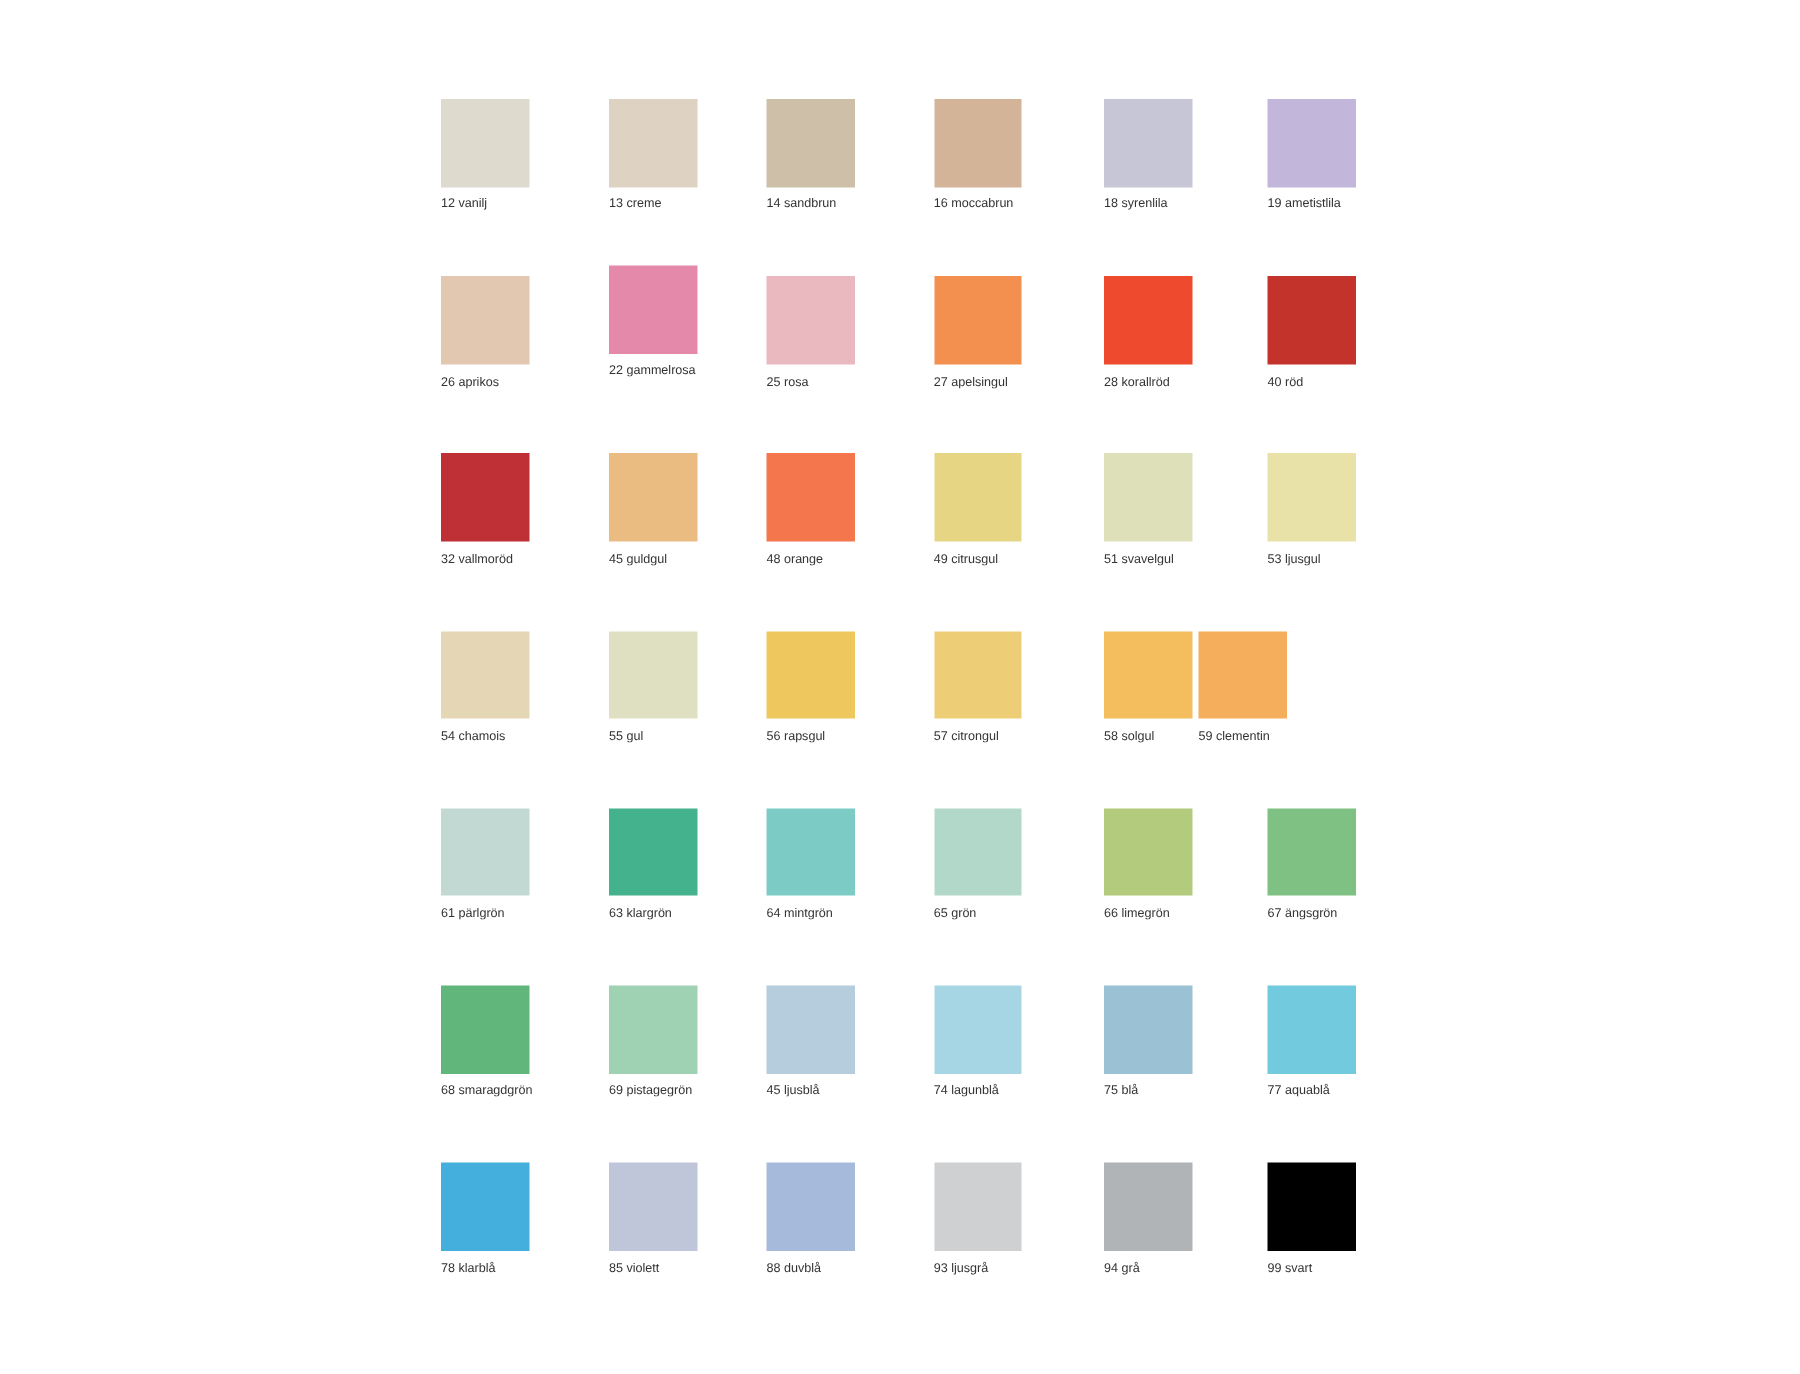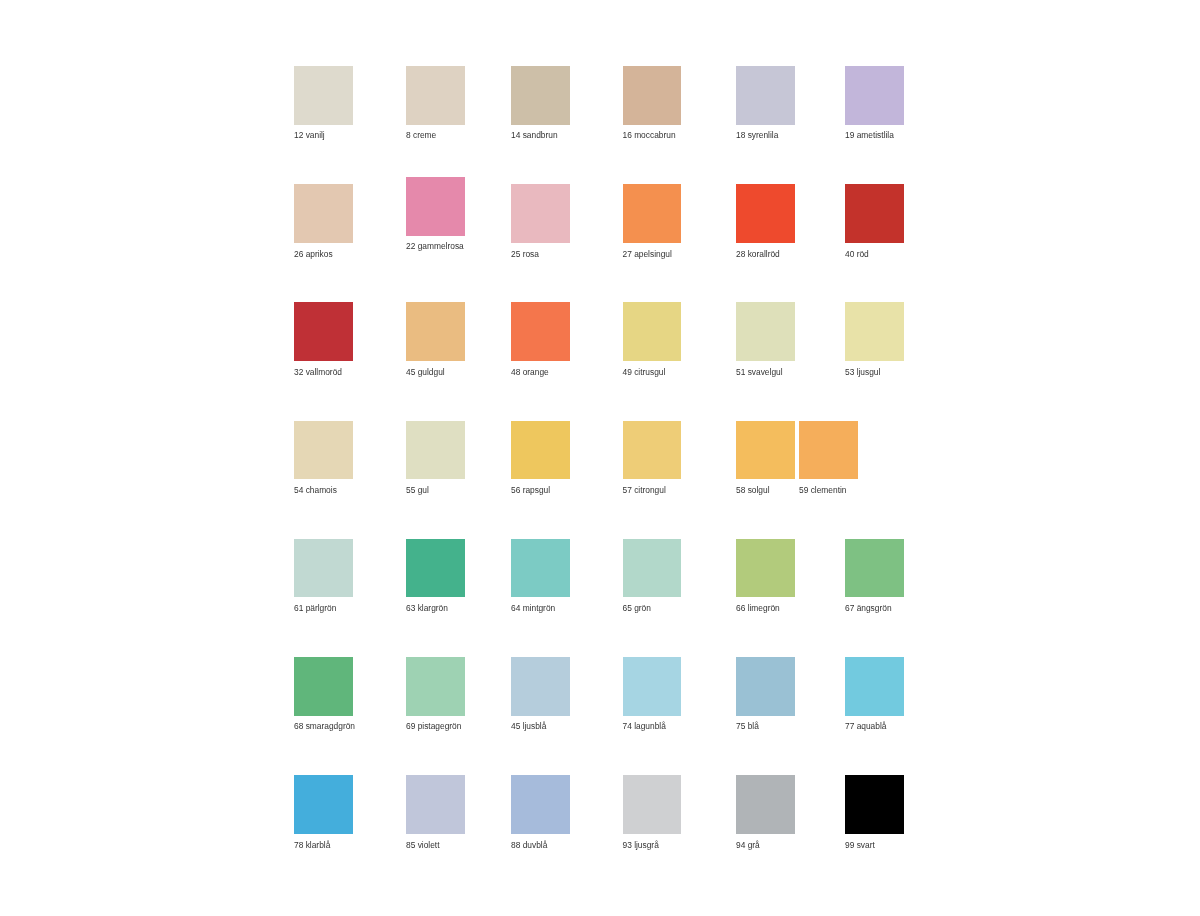--- a/index.html
+++ b/index.html
@@ -30,21 +30,21 @@
 <body>
 
 <div id="swatch-chart">
     <div class="swatch-row">
       <div class="cell" style="left:294px;top:66px;width:58.5px">
         <div class="chip" style="width: 58.5px; background-color: rgb(222, 218, 205);"></div>
         <div class="cap">12 vanilj</div>
       </div>
       <div class="cell" style="left:406px;top:66px;width:58.5px">
         <div class="chip" style="width: 58.5px; background-color: rgb(222, 210, 194);"></div>
-        <div class="cap">8 creme</div>
+        <div class="cap">13 creme</div>
       </div>
       <div class="cell" style="left:511px;top:66px;width:59px">
         <div class="chip" style="width: 59px; background-color: rgb(205, 191, 168);"></div>
         <div class="cap">14 sandbrun</div>
       </div>
       <div class="cell" style="left:622.5px;top:66px;width:58.5px">
         <div class="chip" style="width: 58.5px; background-color: rgb(212, 180, 153);"></div>
         <div class="cap">16 moccabrun</div>
       </div>
       <div class="cell" style="left:736px;top:66px;width:59px">

